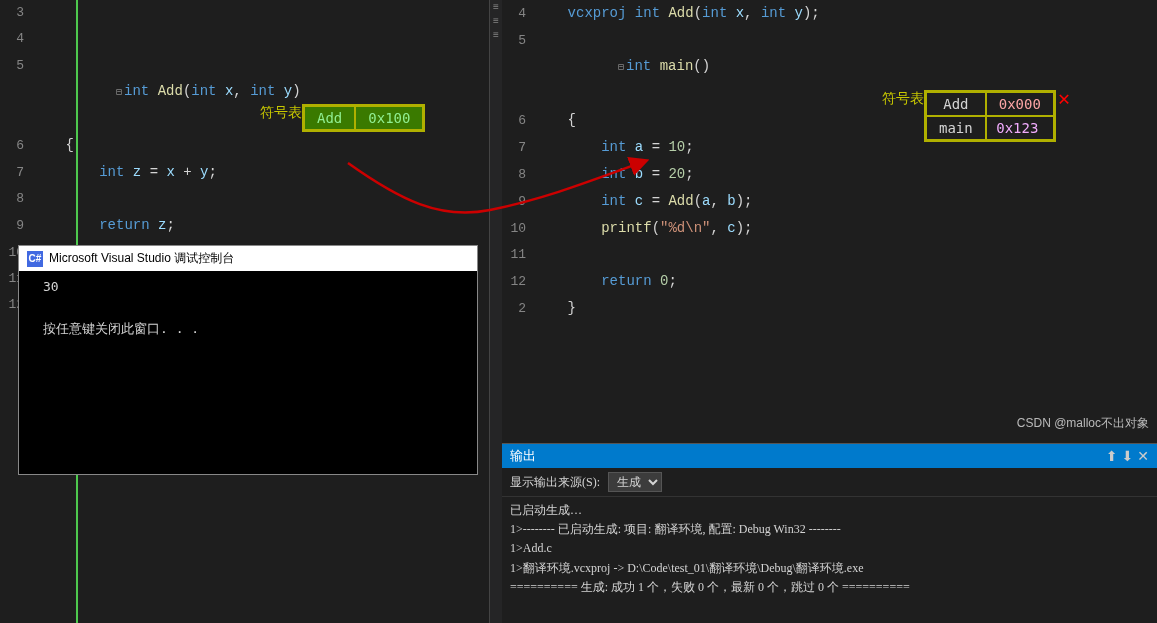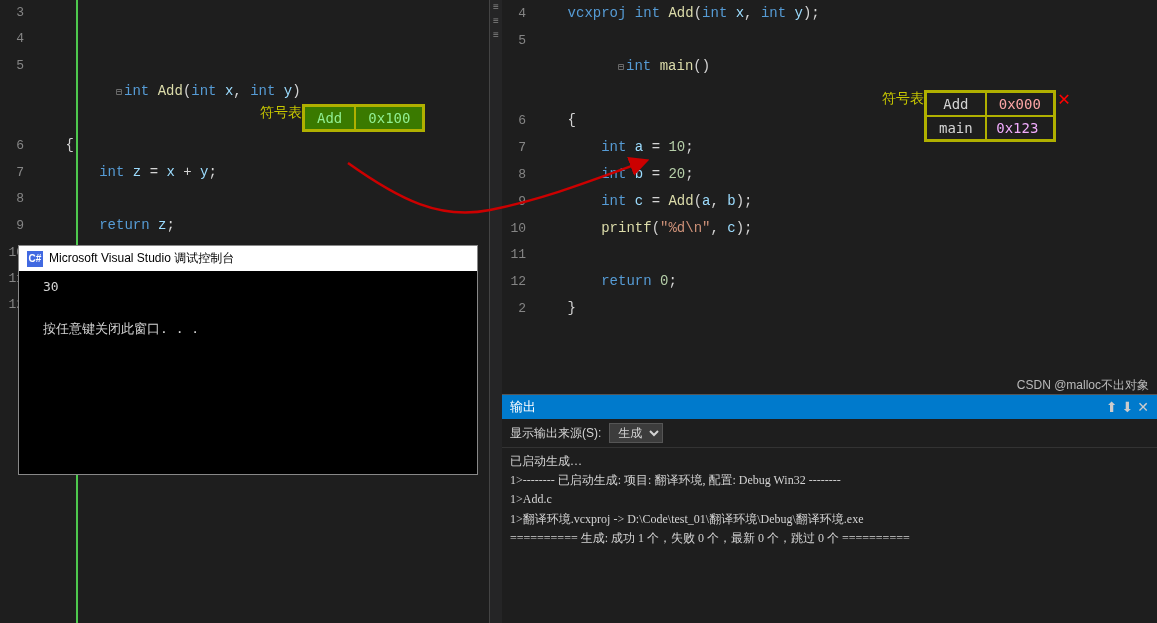--- a/index.html
+++ b/index.html
@@ -176,21 +176,21 @@
       flex: 1;
       padding: 6px 24px;
       color: #d4d4d4;
       font-size: 13px;
       font-family: 'Consolas', monospace;
       line-height: 1.6;
     }
 
     
     .output-panel {
-      height: 229px;
+      height: 180px;
       background: #1e1e1e;
       border-top: 1px solid #555;
       display: flex;
       flex-direction: column;
     }
 
     .output-header {
       background: #007acc;
       color: #fff;
       font-size: 13px;
@@ -210,21 +210,21 @@
       display: flex;
       align-items: center;
       gap: 8px;
       padding: 4px 8px;
       border-bottom: 1px solid #333;
     }
 
     .output-source-label {
       color: #d4d4d4;
       font-size: 12px;
-      font-family: Liberation Sans, sans-serif;
+      font-family: Liberation Serif, serif;
     }
 
     .output-source-select {
       background: #3c3c3c;
       color: #d4d4d4;
       border: 1px solid #555;
       font-size: 12px;
       padding: 1px 4px;
       font-family: 'Microsoft YaHei', sans-serif;
     }
@@ -235,21 +235,21 @@
       padding: 4px 8px;
       font-size: 12px;
       font-family: Liberation Serif, serif;
       color: #d4d4d4;
       line-height: 1.6;
     }
 
     
     .watermark {
       position: absolute;
-      bottom: 0;
+      bottom: 11px;
       right: 8px;
       color: #d4d4d4;
       font-size: 12px;
       font-family: 'Microsoft YaHei', sans-serif;
       opacity: 0.85;
     }
 
     
     .scrollbar-area {
       width: 12px;

